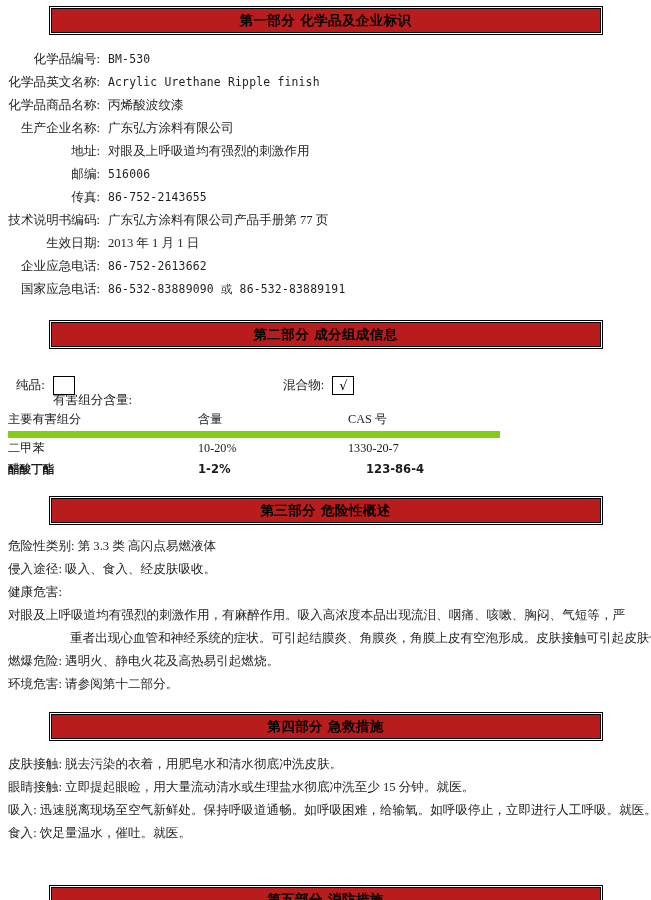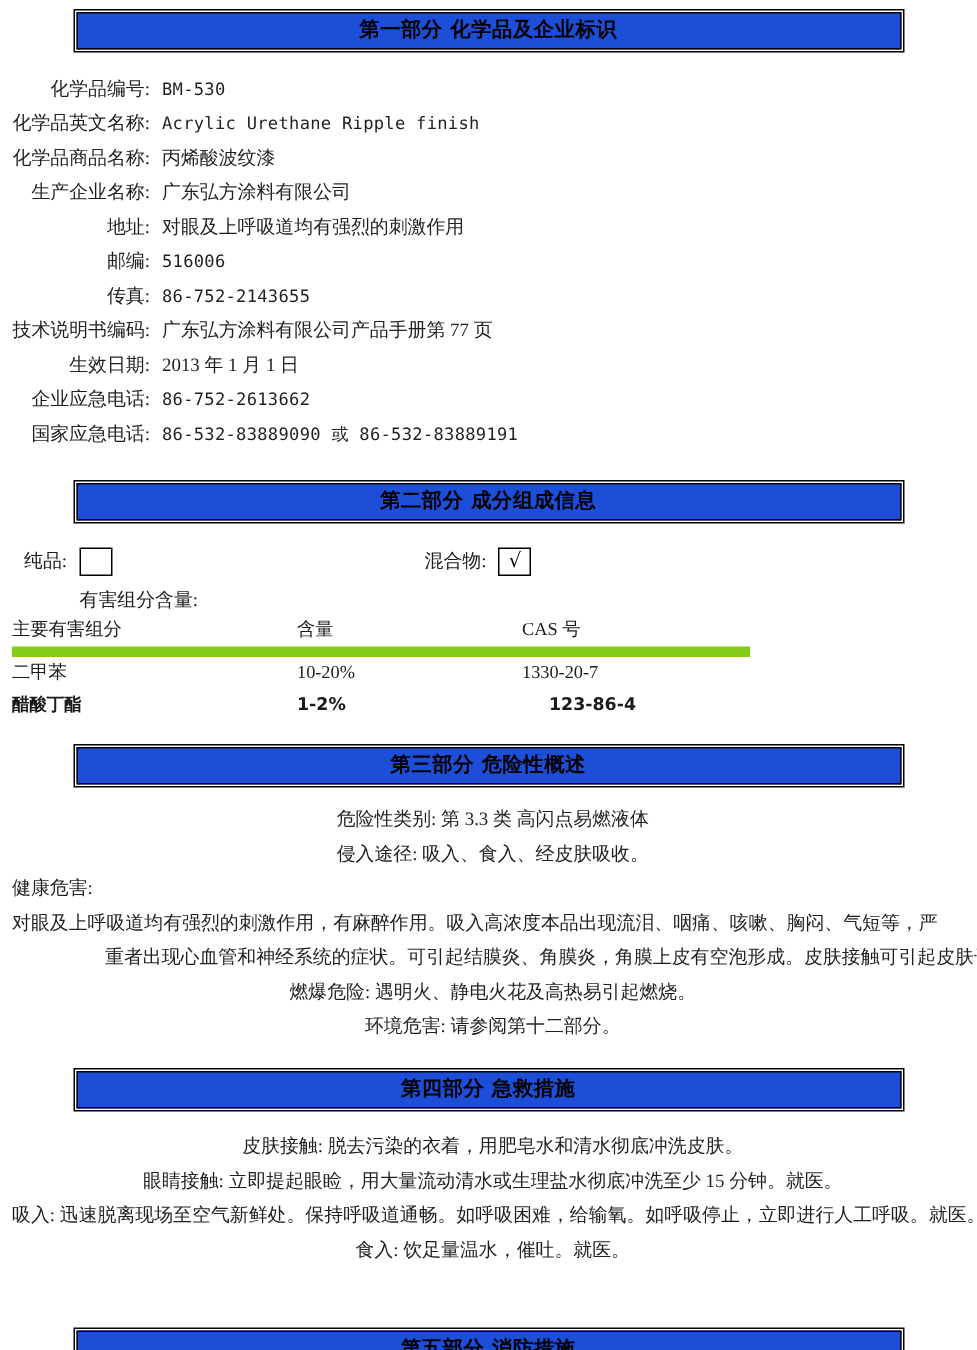--- a/index.html
+++ b/index.html
@@ -25,21 +25,21 @@
 
   
   .section-head {
     position: relative;
     margin: 0 auto;
     width: 550px;
     box-sizing: border-box;
     border: 1px solid #000;
     outline: 1px solid #000;
     outline-offset: 1px;
-    background: #1d4ed8;
+    background: #b91c1c;
     text-align: center;
     padding: 3px 0 4px 0;
   }
   .section-head .st {
     font-family: "DejaVu Sans", "Liberation Sans", sans-serif;
     font-weight: bold;
     font-size: 13.5px;
     letter-spacing: 0.4px;
     line-height: 16px;
     color: #000;
@@ -82,21 +82,21 @@
 
   
   .chk-row {
     position: relative;
     height: 30px;
   }
   .chk-group {
     position: absolute;
     display: flex;
     align-items: center;
-    top: 4px;
+    top: 15px;
   }
   .chk-group.pure { left: 8px; }
   .chk-group.mix  { left: 275px; }
   .chk-label {
     font-size: 12.6px;
     white-space: nowrap;
     margin-right: 8px;
   }
   .checkbox {
     width: 22px;
@@ -152,21 +152,21 @@
     line-height: 23px;
     color: #1f1f1f;
     padding-left: 8px;
     padding-right: 2px;
     text-indent: 0;
   }
   .para .cont {
     display: block;
     padding-left: 62px;
   }
-  .nowrap { white-space: nowrap; text-align: center; }
+  .nowrap { white-space: nowrap; }
 
   .spacer-18 { height: 18px; }
   .spacer-14 { height: 14px; }
   .spacer-12 { height: 12px; }
   .spacer-8  { height: 8px; }
   .spacer-6  { height: 6px; }
 </style>
 </head>
 <body>
 

